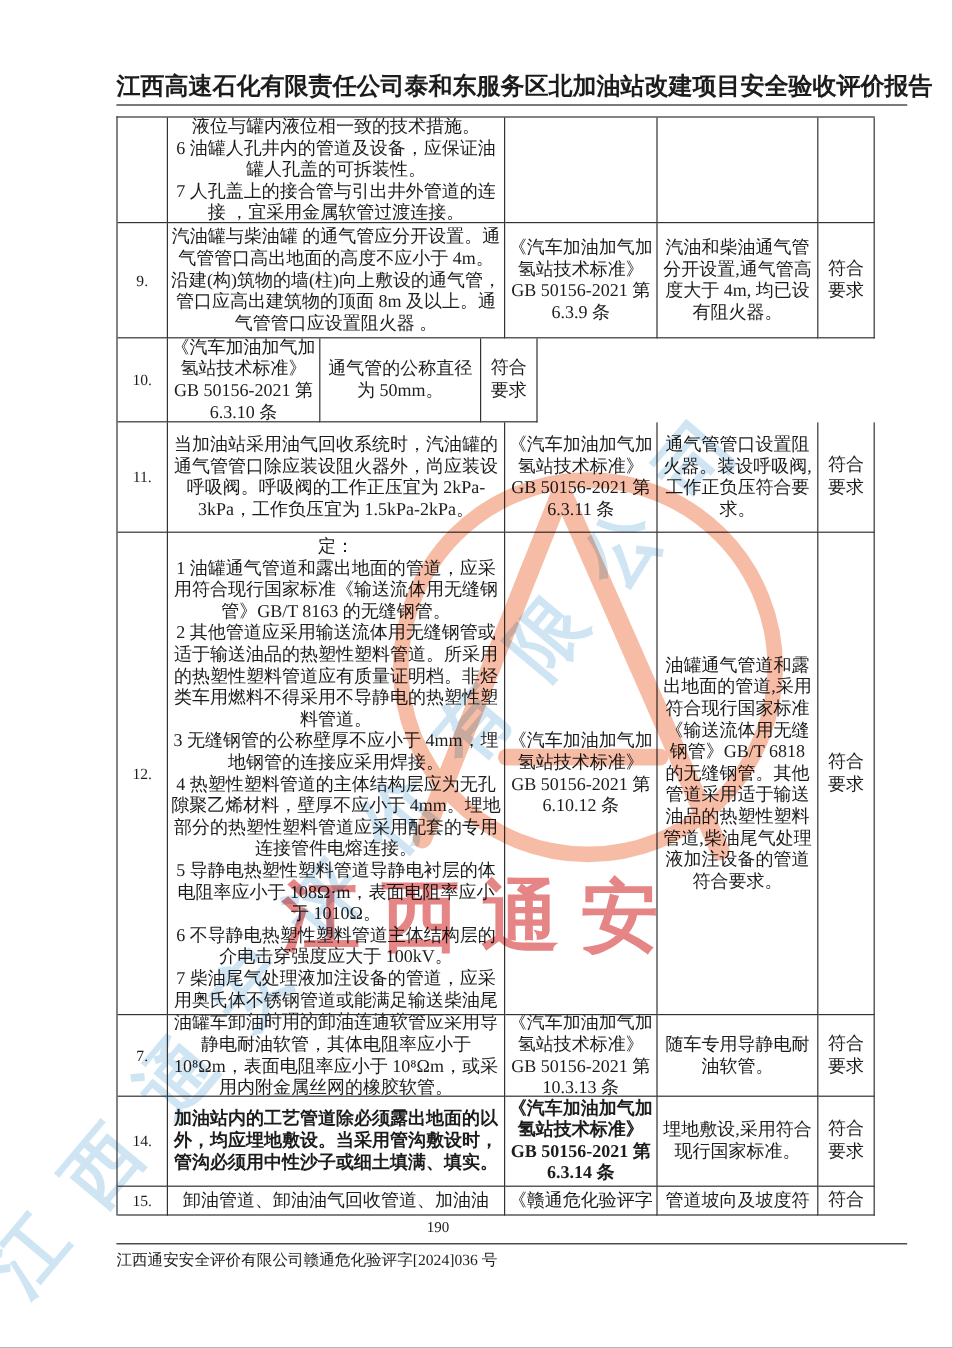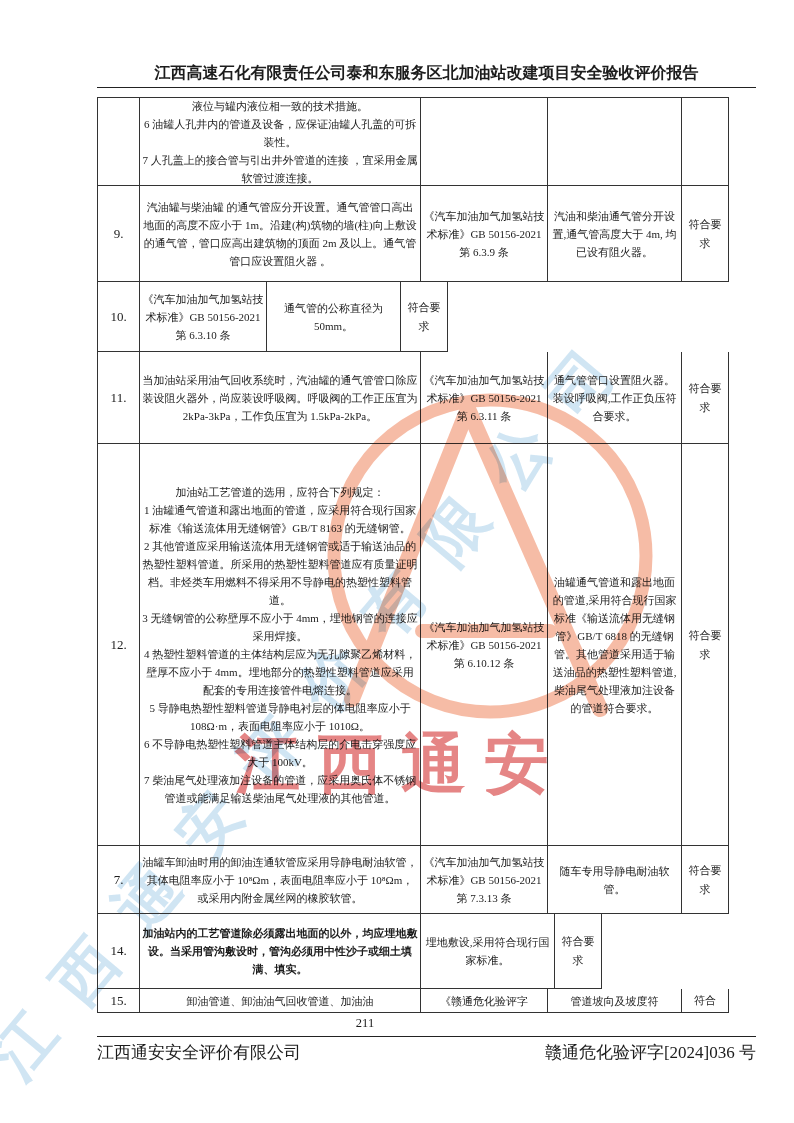--- a/index.html
+++ b/index.html
@@ -4,51 +4,51 @@
 <style>
   html,body{margin:0;padding:0;background:#888;}
   .page{
     position:relative;width:794px;height:1123px;background:#ffffff;
     margin:0 auto;overflow:hidden;
     font-family:"Liberation Serif","DejaVu Serif",serif;color:#1c1c1c;
   }
   
   .title{
     position:absolute;left:97px;top:61px;width:659px;height:23px;
-    text-align:center;font-size:16px;font-weight:600;line-height:23px;
+    text-align:center;font-size:20px;font-weight:600;line-height:23px;
     white-space:nowrap;
   }
   .title-rule{position:absolute;left:97px;top:87px;width:659px;height:1px;background:#222;}
   
   .rtable{
     position:absolute;left:97px;top:97px;width:631px;
     border-top:1.4px solid #333;border-left:1.4px solid #333;
     z-index:2;
   }
   .trow{display:flex;width:631px;}
   .cell{
     box-sizing:border-box;height:100%;
     border-right:1.4px solid #333;border-bottom:1.4px solid #333;
     display:flex;flex-direction:column;justify-content:center;align-items:center;
-    font-size:11px;line-height:18px;text-align:center;overflow:hidden;
+    font-size:15px;line-height:18px;text-align:center;overflow:hidden;
     padding:1px 2px;
   }
   .c-no{width:42px;font-size:13px;}
   .c-content{width:281px;}
   .c-basis{width:127px;}
   .c-eval{width:134px;}
   .c-concl{width:47px;line-height:19px;}
   .item{width:100%;text-align:center;}
   .bold{font-weight:bold;}
   
   .pageno{position:absolute;left:0;top:1016px;width:730px;text-align:center;font-size:12.5px;}
   .footer-rule{position:absolute;left:97px;top:1036px;width:659px;height:1.4px;background:#222;}
   .footer{
     position:absolute;left:97px;top:1041px;width:659px;
-    display:flex;justify-content:space-between;font-size:17px;
+    display:flex;justify-content:flex-start;font-size:13px;
   }
   
   .wm-blue{
     position:absolute;left:-28px;top:1042px;z-index:1;
     transform:rotate(-50deg);transform-origin:0 0;
     font-size:62px;letter-spacing:34px;white-space:nowrap;
     color:rgba(142,192,226,0.42);font-weight:bold;pointer-events:none;
   }
   .wm-logo{
     position:absolute;left:318px;top:383px;z-index:5;
@@ -89,21 +89,21 @@
           <div class="item">6 油罐人孔井内的管道及设备，应保证油罐人孔盖的可拆装性。</div>
           <div class="item">7 人孔盖上的接合管与引出井外管道的连接 ，宜采用金属软管过渡连接。</div>
         </div>
         <div class="cell c-basis"></div>
         <div class="cell c-eval"></div>
         <div class="cell c-concl"></div>
       </div>
       <div class="trow" style="height: 96px;">
         <div class="cell c-no">9.</div>
         <div class="cell c-content">
-          <div class="item">汽油罐与柴油罐 的通气管应分开设置。通气管管口高出地面的高度不应小于 1m。沿建(构)筑物的墙(柱)向上敷设的通气管，管口应高出建筑物的顶面 2m 及以上。通气管管口应设置阻火器 。</div>
+          <div class="item">汽油罐与柴油罐 的通气管应分开设置。通气管管口高出地面的高度不应小于 4m。沿建(构)筑物的墙(柱)向上敷设的通气管，管口应高出建筑物的顶面 8m 及以上。通气管管口应设置阻火器 。</div>
         </div>
         <div class="cell c-basis">《汽车加油加气加氢站技术标准》GB 50156-2021 第 6.3.9 条</div>
         <div class="cell c-eval">汽油和柴油通气管分开设置,通气管高度大于 4m, 均已设有阻火器。</div>
         <div class="cell c-concl">符合要求</div>
       </div>
       <div class="trow" style="height: 70px;">
         <div class="cell c-no">10.</div>
         <div class="cell c-basis">《汽车加油加气加氢站技术标准》GB 50156-2021 第 6.3.10 条</div>
         <div class="cell c-eval">通气管的公称直径为 50mm。</div>
         <div class="cell c-concl">符合要求</div>
@@ -131,43 +131,44 @@
         </div>
         <div class="cell c-basis">《汽车加油加气加氢站技术标准》GB 50156-2021 第 6.10.12 条</div>
         <div class="cell c-eval">油罐通气管道和露出地面的管道,采用符合现行国家标准《输送流体用无缝钢管》GB/T 6818 的无缝钢管。其他管道采用适于输送油品的热塑性塑料管道,柴油尾气处理液加注设备的管道符合要求。</div>
         <div class="cell c-concl">符合要求</div>
       </div>
       <div class="trow" style="height: 68px;">
         <div class="cell c-no">7.</div>
         <div class="cell c-content">
           <div class="item">油罐车卸油时用的卸油连通软管应采用导静电耐油软管，其体电阻率应小于 10⁸Ωm，表面电阻率应小于 10⁸Ωm，或采用内附金属丝网的橡胶软管。</div>
         </div>
-        <div class="cell c-basis">《汽车加油加气加氢站技术标准》GB 50156-2021 第 7.3.13 条</div>
+        <div class="cell c-basis">《汽车加油加气加氢站技术标准》GB 50156-2021 第 10.3.13 条</div>
         <div class="cell c-eval">随车专用导静电耐油软管。</div>
         <div class="cell c-concl">符合要求</div>
       </div>
       <div class="trow" style="height: 75px;">
         <div class="cell c-no">14.</div>
         <div class="cell c-content bold">
           <div class="item">加油站内的工艺管道除必须露出地面的以外，均应埋地敷设。当采用管沟敷设时，管沟必须用中性沙子或细土填满、填实。</div>
         </div>
+        <div class="cell c-basis bold">《汽车加油加气加氢站技术标准》GB 50156-2021 第 6.3.14 条</div>
         <div class="cell c-eval">埋地敷设,采用符合现行国家标准。</div>
         <div class="cell c-concl">符合要求</div>
       </div>
       <div class="trow" style="height: 24px;">
         <div class="cell c-no">15.</div>
         <div class="cell c-content">
           <div class="item">卸油管道、卸油油气回收管道、加油油</div>
         </div>
         <div class="cell c-basis">《赣通危化验评字</div>
         <div class="cell c-eval">管道坡向及坡度符</div>
         <div class="cell c-concl">符合</div>
       </div>
     </div>
 
-  <div class="pageno">211</div>
+  <div class="pageno">190</div>
   <div class="footer-rule"></div>
   <div class="footer">
     <span>江西通安安全评价有限公司</span>
     <span>赣通危化验评字[2024]036 号</span>
   </div>
 
 </div>
 
 </body></html>

